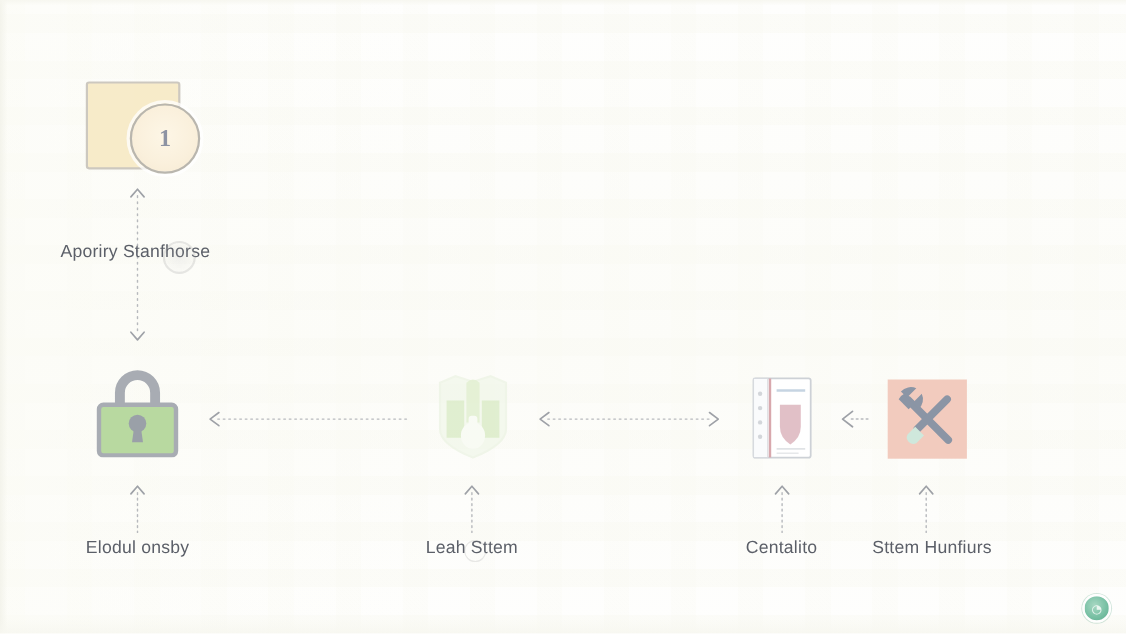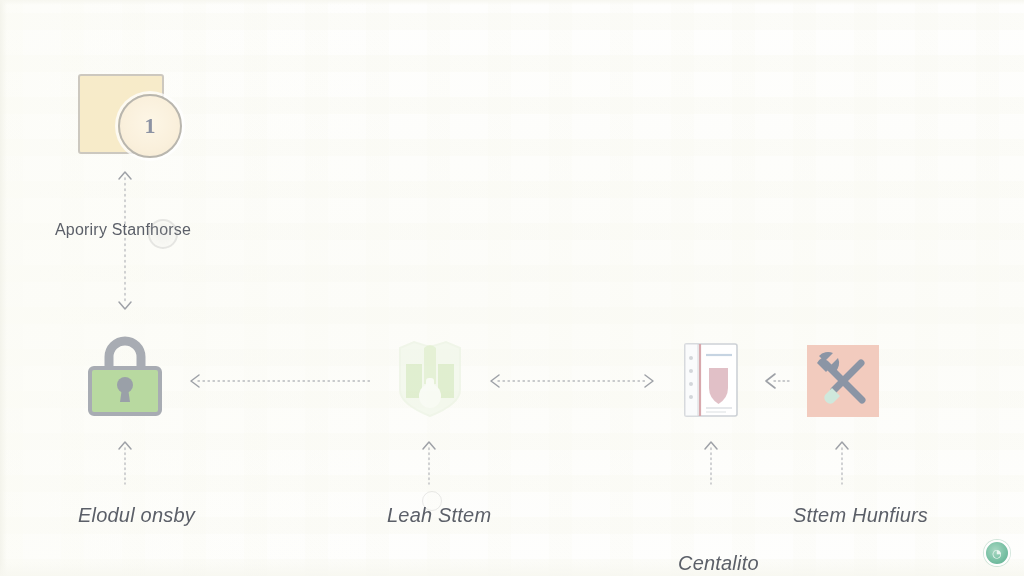--- a/index.html
+++ b/index.html
@@ -142,30 +142,29 @@
   
   .up-conn { position: absolute; width: 18px; height: 46px; }
   .u1 { left: 116px; top: 440px; }
   .u2 { left: 420px; top: 440px; }
   .u3 { left: 702px; top: 440px; }
   .u4 { left: 833px; top: 440px; }
 
   
   .b-label {
     position: absolute;
-    top: 504px;
-    font-size: 20px;
+    top: 490px;
+    font-size: 16px;
     color: #5b5f68;
     white-space: nowrap;
     letter-spacing: 0.2px;
-    font-style: italic;
   }
   .bl1 { left: 78px; }
   .bl2 { left: 387px; }
-  .bl3 { left: 678px; margin-top: 48px; }
+  .bl3 { left: 678px; }
   .bl4 { left: 793px; }
 
   .b-label-mark {
     position: absolute;
     left: 422px;
     top: 491px;
     width: 18px;
     height: 18px;
     border-radius: 50%;
     border: 1px solid rgba(150,150,150,0.20);

